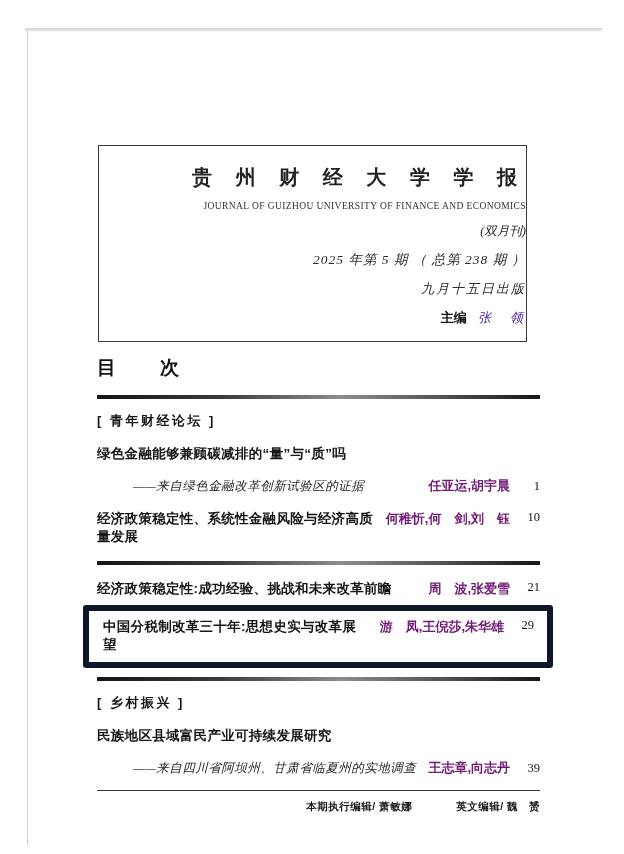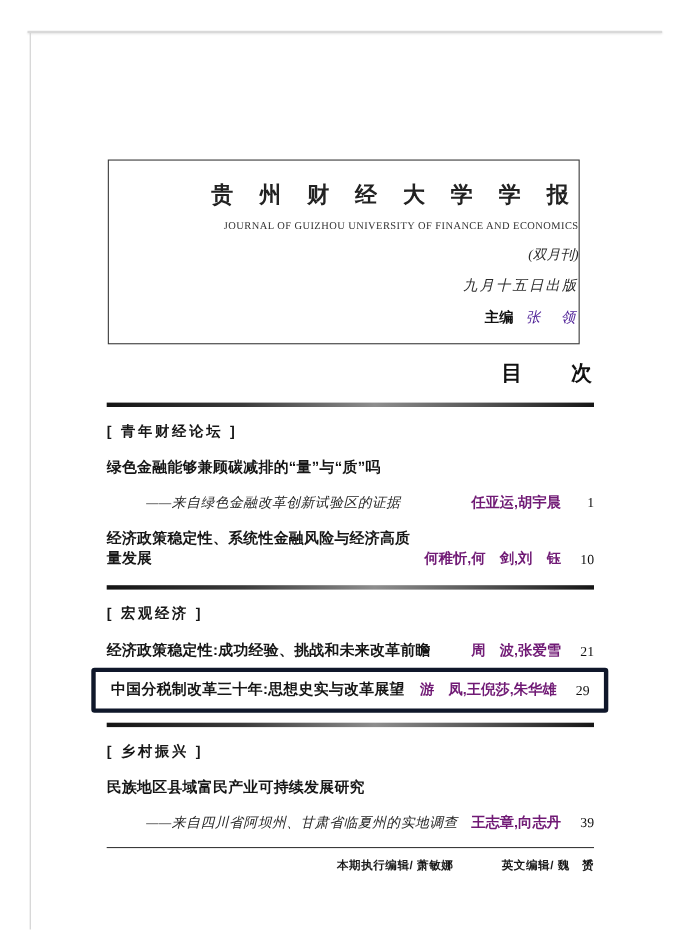--- a/index.html
+++ b/index.html
@@ -28,44 +28,44 @@
   .title-en{font-family:"Liberation Serif", serif;font-size:9.5px;letter-spacing:.4px;color:#333;margin-bottom:12px;}
   .kai{font-family:"Liberation Serif", serif;font-style:italic;color:#2a2a2a;}
   .freq{font-size:12.5px;margin-bottom:11px;}
   .issue{font-size:13.5px;margin-bottom:11px;letter-spacing:1px;}
   .pubdate{font-size:13px;margin-bottom:11px;letter-spacing:2px;}
   .chief{font-size:13px;}
   .chief .lbl{font-weight:bold;font-style:normal;font-family:"Liberation Sans", sans-serif;color:#111;}
   .chief .name{color:#4c1d95;margin-left:8px;letter-spacing:3px;}
 
   .toc-title{
-    text-align:right;font-size:19px;font-weight:bold;letter-spacing:2px;
+    text-align:left;font-size:19px;font-weight:bold;letter-spacing:2px;
     margin:13px 0 14px 0;color:#111;
   }
 
   .rule-thick{
     height:4px;border:none;margin:0;
     background:linear-gradient(90deg,#141414 0%,#3b3b3b 28%,#8d8d8d 55%,#5a5a5a 75%,#161616 100%);
   }
   .rule-thin{height:0;border:none;border-top:1.6px solid #3a3a3a;margin:0;}
 
   .section-label{font-size:13px;font-weight:bold;letter-spacing:2.5px;margin:13px 0 0 0;color:#161616;}
 
-  .article-row{display:flex;align-items:flex-end;margin-top:15px;}
+  .article-row{display:flex;align-items:flex-start;margin-top:15px;}
   .article-title{flex:1;font-size:13.5px;font-weight:bold;letter-spacing:.3px;color:#161616;}
   .article-authors{white-space:nowrap;font-size:13px;font-weight:bold;color:#701a75;margin-left:10px;}
   .article-page{width:30px;text-align:right;font-family:"Liberation Serif", serif;font-size:12.5px;font-weight:normal;color:#111;}
 
   .subtitle-row{display:flex;align-items:baseline;margin-top:14px;justify-content:flex-end;}
   .article-subtitle{flex:1;padding-left:36px;font-family:"Liberation Serif", serif;font-style:italic;font-size:12.5px;color:#252525;letter-spacing:.5px;}
 
   .highlight-box{
     margin:7px -13px 0 -14px;
     padding:7px 13px 8px 14px;
-    border:4px solid #0f172a;
+    border:6px solid #0f172a;
     border-radius:3px;
   }
   .highlight-box .article-row{margin-top:0;}
 
   .footer-rule{margin-top:13px;}
   .footer-line{
     display:flex;justify-content:flex-end;gap:44px;
     margin-top:9px;font-size:10.5px;font-weight:bold;color:#1a1a1a;letter-spacing:.5px;
   }
 </style>
@@ -74,20 +74,21 @@
 
 <div class="edge-top"></div>
 <div class="edge-left"></div>
 
 <div class="content">
 
   <div class="masthead">
     <div class="title-cn">贵 州 财 经 大 学 学 报</div>
     <div class="title-en">JOURNAL OF GUIZHOU UNIVERSITY OF FINANCE AND ECONOMICS</div>
     <div class="freq kai">(双月刊)</div>
+    <div class="issue kai">2025 年第 5 期 （ 总第 238 期 ）</div>
     <div class="pubdate kai">九月十五日出版</div>
     <div class="chief kai">
       <span class="lbl">主编</span>
       <span class="name">张　领</span>
     </div>
   </div>
 
   <div class="toc-title">目　　次</div>
 
   <hr class="rule-thick">
@@ -102,21 +103,20 @@
     <div class="article-page">1</div>
   </div>
 
   <div class="article-row">
     <div class="article-title">经济政策稳定性、系统性金融风险与经济高质量发展</div>
     <div class="article-authors">何稚忻,何　剑,刘　钰</div>
     <div class="article-page">10</div>
   </div>
 
   <hr class="rule-thick" style="margin-top:15px;">
-  <div class="section-label">[ 宏观经济 ]</div>
 
   <div class="article-row">
     <div class="article-title">经济政策稳定性:成功经验、挑战和未来改革前瞻</div>
     <div class="article-authors">周　波,张爱雪</div>
     <div class="article-page">21</div>
   </div>
 
   <div class="highlight-box">
     <div class="article-row">
       <div class="article-title">中国分税制改革三十年:思想史实与改革展望</div>

